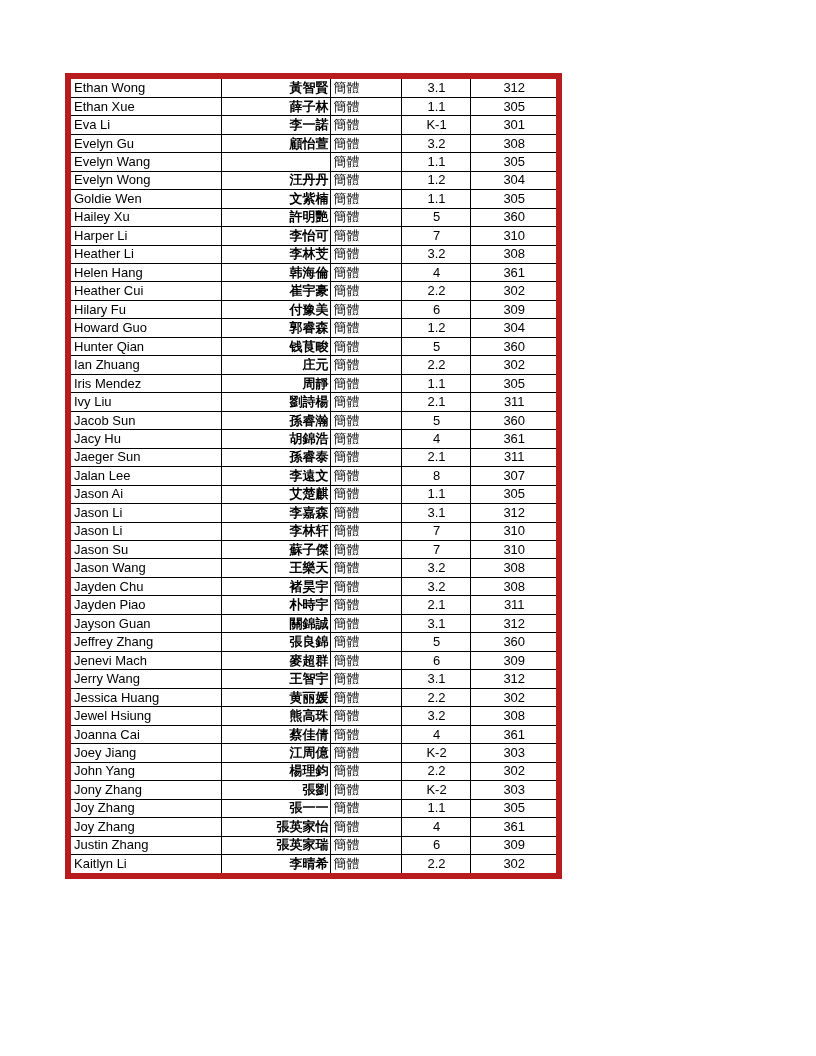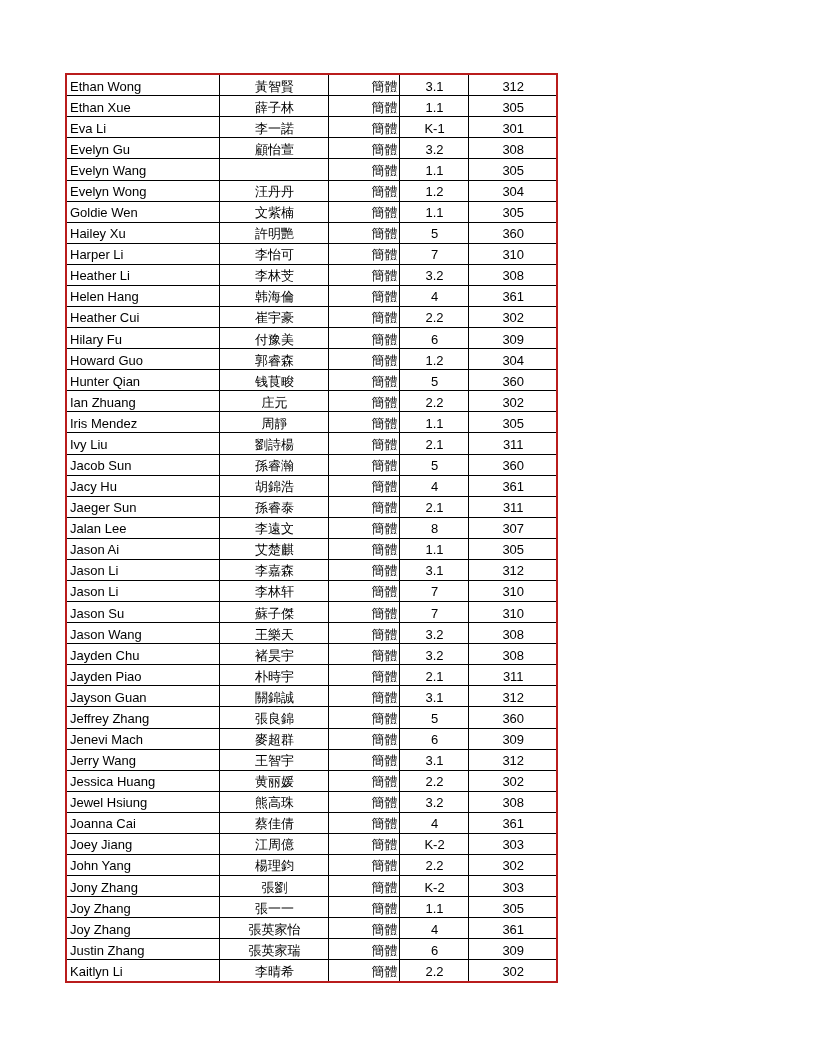--- a/index.html
+++ b/index.html
@@ -14,37 +14,37 @@
     background: #ffffff;
     overflow: hidden;
     font-family: "Liberation Sans", "DejaVu Sans", sans-serif;
     color: #000000;
   }
   table.roster {
     position: absolute;
     left: 65px;
     top: 73px;
     width: 491px;
-    height: 910px;
+    height: 806px;
     border-collapse: collapse;
     table-layout: fixed;
-    border: 2px solid #b91c1c;
+    border: 6px solid #b91c1c;
   }
   table.roster td {
     border: 1px solid #000000;
     vertical-align: bottom;
     padding: 0 1px 2px 3px;
     font-size: 13px;
     line-height: 1.05;
     white-space: nowrap;
     overflow: hidden;
   }
   td.cell-en   { font-size: 13px; text-align: left; }
-  td.cell-zh   { font-size: 14px; text-align: center; }
-  td.cell-script { font-size: 14px; text-align: right; padding-left: 4px; }
+  td.cell-zh   { font-size: 14px; text-align: right; font-weight: bold; }
+  td.cell-script { font-size: 14px; text-align: left; padding-left: 4px; }
   td.cell-grade, td.cell-room {
     text-align: center;
     padding-left: 0;
     font-size: 13px;
   }
   col.c-en   { width: 153px; }
   col.c-zh   { width: 109px; }
   col.c-script { width: 71px; }
   col.c-grade { width: 69px; }
   col.c-room { width: 89px; }

